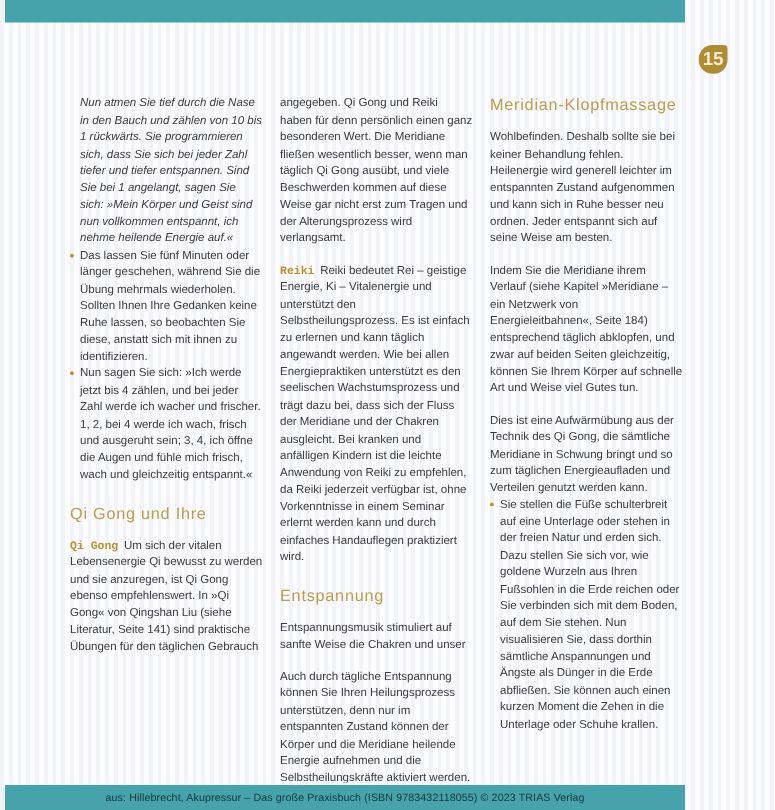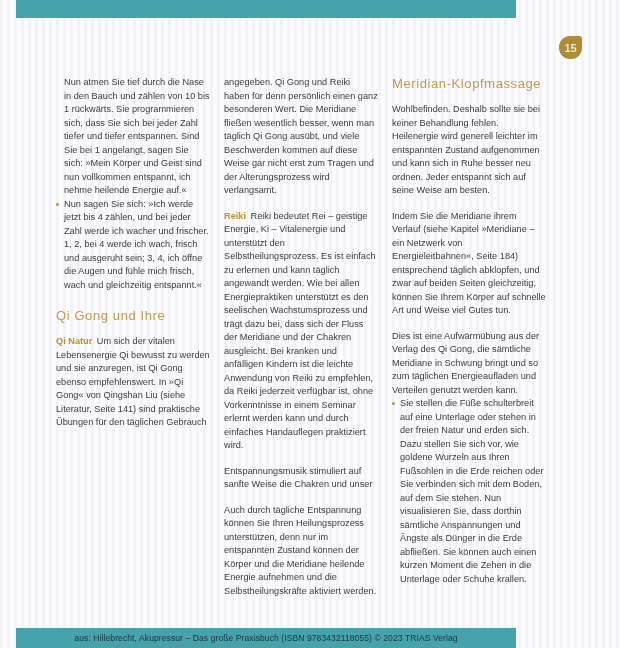--- a/index.html
+++ b/index.html
@@ -7,79 +7,81 @@
     --body:#3b3b3d; --footer:#16353c; --stripe-a:#f2f2f9; --stripe-b:#fcfcfe;
   }
   html,body{margin:0;padding:0;}
   body{
     width:620px;height:648px;position:relative;overflow:hidden;
     font-family:"Liberation Sans","DejaVu Sans",sans-serif;
     background:repeating-linear-gradient(90deg,
       var(--stripe-a) 0px, var(--stripe-a) 3px,
       var(--stripe-b) 3px, var(--stripe-b) 7px);
   }
-  .bar{position:absolute;left:16px;width:500px;background:var(--teal);}
+  .bar{position:absolute;left:4px;width:544px;background:var(--teal);}
   .bar.top{top:0;height:18px;}
   .bar.bottom{bottom:0;height:20px;display:flex;align-items:center;justify-content:center;}
   .footer-text{font-size:8.5px;color:var(--footer);letter-spacing:.1px;white-space:nowrap;}
   .badge{
     position:absolute;left:559px;top:36px;width:23px;height:23px;
     background:var(--badge);border-radius:11px 3px 11px 11px;
     display:flex;align-items:center;justify-content:center;
   }
-  .badge span{font-size:11px;font-weight:bold;color:#f2e9cf;}
+  .badge span{font-size:15px;font-weight:bold;color:#f2e9cf;}
   .columns{
     position:absolute;left:56px;top:76px;width:492px;height:550px;
     display:flex;gap:14px;overflow:hidden;
   }
   .col{width:154px;flex:0 0 154px;color:var(--body);font-size:9.2px;
        line-height:13.5px;hyphens:auto;-webkit-hyphens:auto;}
   .block{margin-top:12px;}
   .block:first-child{margin-top:0;}
   .bullet{margin-top:0;position:relative;padding-left:8px;}
-  .para-cont{margin-top:0;padding-left:8px;}
+  .para-cont{margin-top:0;padding-left:8px;font-style:italic;}
   .bullet .dot{
     position:absolute;left:0;top:5px;width:3px;height:3px;border-radius:50%;
     background:var(--label);
   }
   .heading{
     margin-top:16px;margin-bottom:9px;
     font-size:13px;line-height:15px;color:var(--heading);
     letter-spacing:.6px;font-weight:400;
   }
-  .lead{font-weight:bold;margin-right:2px;}
+  .lead{font-weight:bold;margin-right:2px;font-family:Liberation Mono, monospace;}
   .lead.gold{color:var(--label);}
   .lead.dark{color:var(--body);}
 </style>
 </head>
 <body>
 
 <div class="bar top"></div>
 
 <div class="badge">
   <span>15</span>
 </div>
 
 <div class="columns">
   <div class="col">
       <div class="block para-cont">Nun atmen Sie tief durch die Nase in den Bauch und zählen von 10 bis 1 rückwärts. Sie programmieren sich, dass Sie sich bei jeder Zahl tiefer und tiefer entspannen. Sind Sie bei 1 angelangt, sagen Sie sich: »Mein Körper und Geist sind nun vollkommen entspannt, ich nehme heilende Energie auf.«</div>
+      <div class="block bullet"><span class="dot"></span>Das lassen Sie fünf Minuten oder länger geschehen, während Sie die Übung mehrmals wiederholen. Sollten Ihnen Ihre Gedanken keine Ruhe lassen, so beobachten Sie diese, anstatt sich mit ihnen zu identifizieren.</div>
       <div class="block bullet"><span class="dot"></span>Nun sagen Sie sich: »Ich werde jetzt bis 4 zählen, und bei jeder Zahl werde ich wacher und frischer. 1, 2, bei 4 werde ich wach, frisch und ausgeruht sein; 3, 4, ich öffne die Augen und fühle mich frisch, wach und gleichzeitig entspannt.«</div>
       <div class="block heading">Qi Gong und Ihre</div>
-      <div class="block para"><span class="lead gold">Qi Natur</span> Um sich der vitalen Lebensenergie Qi bewusst zu werden und sie anzuregen, ist Qi Gong ebenso empfehlenswert. In »Qi Gong« von Qingshan Liu (siehe Literatur, Seite 141) sind praktische Übungen für den täglichen Gebrauch</div>
+      <div class="block para"><span class="lead gold">Qi Gong</span> Um sich der vitalen Lebensenergie Qi bewusst zu werden und sie anzuregen, ist Qi Gong ebenso empfehlenswert. In »Qi Gong« von Qingshan Liu (siehe Literatur, Seite 141) sind praktische Übungen für den täglichen Gebrauch</div>
     </div>
   <div class="col">
       <div class="block para">angegeben. Qi Gong und Reiki haben für denn persönlich einen ganz besonderen Wert. Die Meridiane fließen wesentlich besser, wenn man täglich Qi Gong ausübt, und viele Beschwerden kommen auf diese Weise gar nicht erst zum Tragen und der Alterungsprozess wird verlangsamt.</div>
       <div class="block para"><span class="lead gold">Reiki</span> Reiki bedeutet Rei – geistige Energie, Ki – Vitalenergie und unterstützt den Selbstheilungsprozess. Es ist einfach zu erlernen und kann täglich angewandt werden. Wie bei allen Energiepraktiken unterstützt es den seelischen Wachstumsprozess und trägt dazu bei, dass sich der Fluss der Meridiane und der Chakren ausgleicht. Bei kranken und anfälligen Kindern ist die leichte Anwendung von Reiki zu empfehlen, da Reiki jederzeit verfügbar ist, ohne Vorkenntnisse in einem Seminar erlernt werden kann und durch einfaches Handauflegen praktiziert wird.</div>
+      <div class="block heading">Entspannung</div>
       <div class="block para">Entspannungsmusik stimuliert auf sanfte Weise die Chakren und unser</div>
       <div class="block para">Auch durch tägliche Entspannung können Sie Ihren Heilungsprozess unterstützen, denn nur im entspannten Zustand können der Körper und die Meridiane heilende Energie aufnehmen und die Selbstheilungskräfte aktiviert werden.</div>
     </div>
   <div class="col">
       <div class="block heading">Meridian-Klopfmassage</div>
       <div class="block para">Wohlbefinden. Deshalb sollte sie bei keiner Behandlung fehlen. Heilenergie wird generell leichter im entspannten Zustand aufgenommen und kann sich in Ruhe besser neu ordnen. Jeder entspannt sich auf seine Weise am besten.</div>
       <div class="block para">Indem Sie die Meridiane ihrem Verlauf (siehe Kapitel »Meridiane – ein Netzwerk von Energieleitbahnen«, Seite 184) entsprechend täglich abklopfen, und zwar auf beiden Seiten gleichzeitig, können Sie Ihrem Körper auf schnelle Art und Weise viel Gutes tun.</div>
-      <div class="block para">Dies ist eine Aufwärmübung aus der Verlag des Qi Gong, die sämtliche Meridiane in Schwung bringt und so zum täglichen Energieaufladen und Verteilen genutzt werden kann.</div>
+      <div class="block para">Dies ist eine Aufwärmübung aus der Technik des Qi Gong, die sämtliche Meridiane in Schwung bringt und so zum täglichen Energieaufladen und Verteilen genutzt werden kann.</div>
       <div class="block bullet"><span class="dot"></span>Sie stellen die Füße schulterbreit auf eine Unterlage oder stehen in der freien Natur und erden sich. Dazu stellen Sie sich vor, wie goldene Wurzeln aus Ihren Fußsohlen in die Erde reichen oder Sie verbinden sich mit dem Boden, auf dem Sie stehen. Nun visualisieren Sie, dass dorthin sämtliche Anspannungen und Ängste als Dünger in die Erde abfließen. Sie können auch einen kurzen Moment die Zehen in die Unterlage oder Schuhe krallen.</div>
     </div>
 </div>
 
 <div class="bar bottom">
   <span class="footer-text">aus: Hillebrecht, Akupressur – Das große Praxisbuch (ISBN 9783432118055) © 2023 TRIAS Verlag</span>
 </div>
 
 </body></html>

